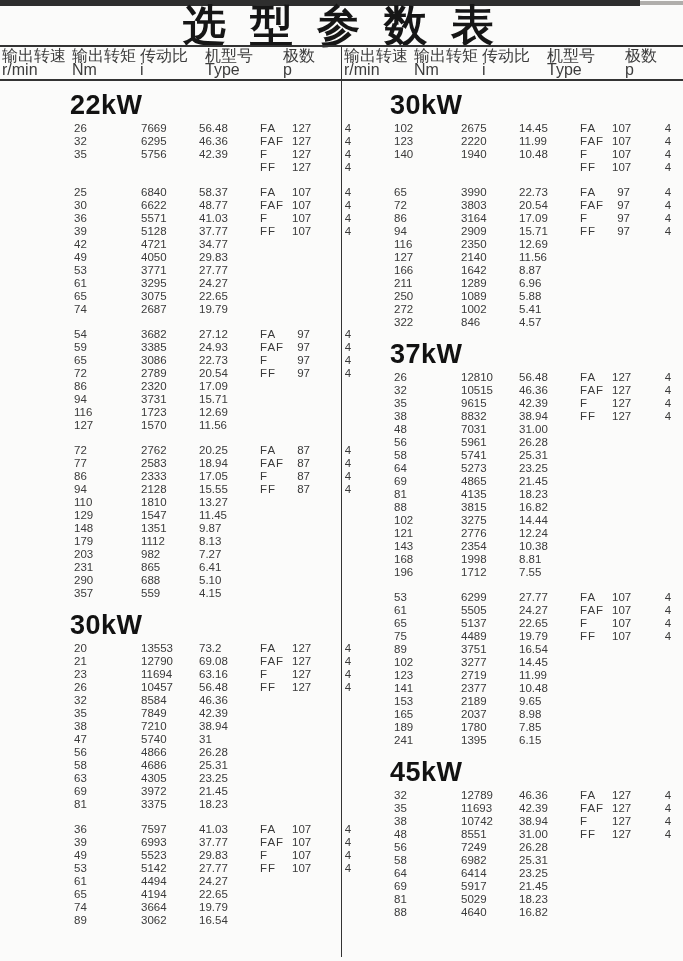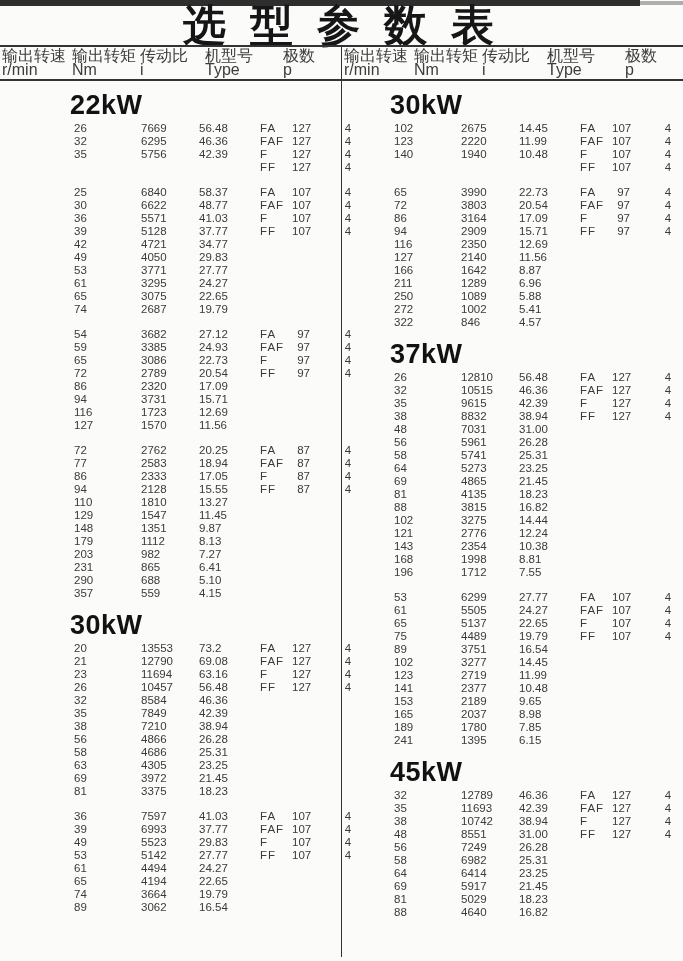--- a/index.html
+++ b/index.html
@@ -454,20 +454,28 @@
           </div>
           <div class="row">
             <div class="c c0">38</div>
             <div class="c c1">7210</div>
             <div class="c c2">38.94</div>
             <div class="c c3"></div>
             <div class="c c4"></div>
             <div class="c c5"></div>
           </div>
           <div class="row">
+            <div class="c c0">47</div>
+            <div class="c c1">5740</div>
+            <div class="c c2">31</div>
+            <div class="c c3"></div>
+            <div class="c c4"></div>
+            <div class="c c5"></div>
+          </div>
+          <div class="row">
             <div class="c c0">56</div>
             <div class="c c1">4866</div>
             <div class="c c2">26.28</div>
             <div class="c c3"></div>
             <div class="c c4"></div>
             <div class="c c5"></div>
           </div>
           <div class="row">
             <div class="c c0">58</div>
             <div class="c c1">4686</div>

